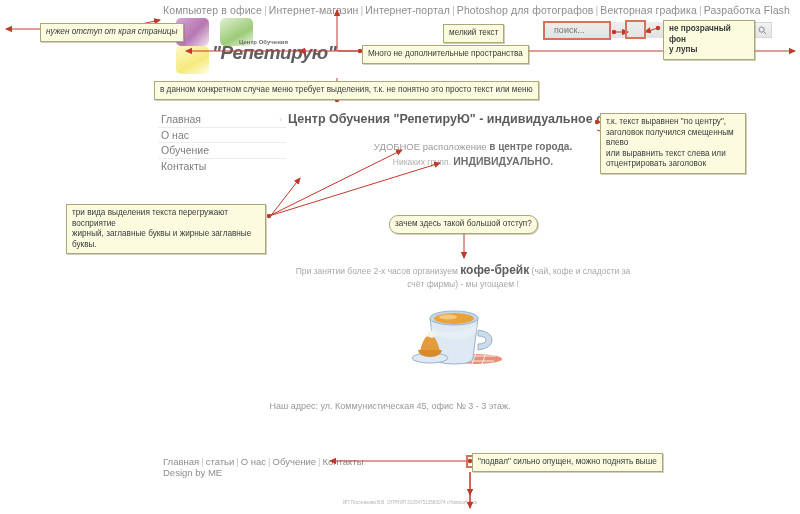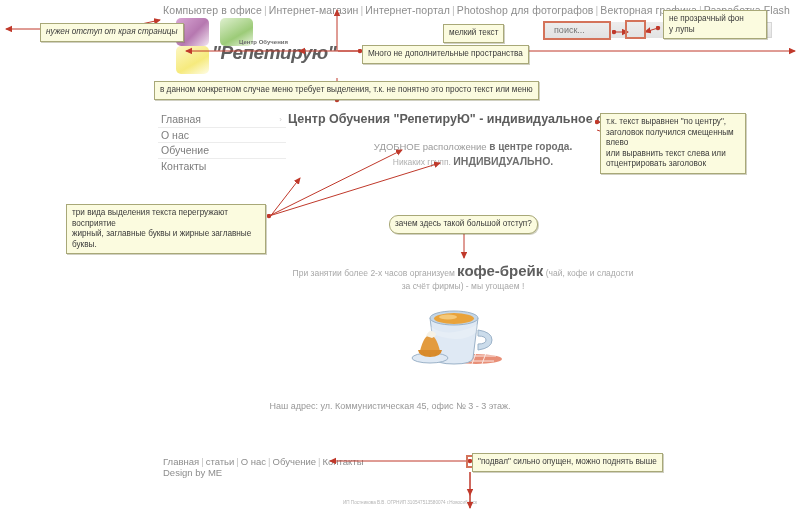--- a/index.html
+++ b/index.html
@@ -75,21 +75,21 @@
     font-size:12.5px; font-weight:bold; color:#5c5c5c;
     white-space:nowrap;
   }
   .c1 { position:absolute; left:288px; top:141px; width:370px; text-align:center; font-size:9.5px; color:#9a9a9a; }
   .c1 b { color:#6f6f6f; font-size:10px;text-align:center; }
   .c2 { position:absolute; left:288px; top:155px; width:370px; text-align:center; font-size:8.5px; color:#b0b0b0; }
   .c2 b { color:#6f6f6f; font-size:10.5px; font-weight:bold; }
   .c3 { position:absolute; left:196px; top:170px; width:560px; text-align:center; font-size:8.5px; color:#a8a8a8; }
   .c3 b { color:#5e5e5e; font-size:10px; letter-spacing:0.1px; }
   .c4 { position:absolute; left:288px; top:264px; width:350px; text-align:center; font-size:8.5px; color:#a8a8a8; line-height:13px; }
-  .c4 b { color:#5e5e5e; font-size:15px; }
+  .c4 b { color:#5e5e5e; font-size:12px; }
   .addr { position:absolute; left:230px; top:401px; width:320px; text-align:center; font-size:9px; color:#989898; }
 
   
   .coffee { position:absolute; left:404px; top:296px; width:112px; height:74px; }
 
   
   .footmenu { position:absolute; left:163px; top:456px; font-size:9.5px; color:#8d8d8d; white-space:nowrap; }
   .footmenu .sep { color:#c4c4c4; padding:0 2px; }
   .designby { position:absolute; left:163px; top:467px; font-size:9.5px; color:#8d8d8d; }
   .legal { position:absolute; left:250px; top:500px; width:320px; text-align:center; font-size:4.6px; color:#b4b4b4; white-space:nowrap; }
@@ -257,21 +257,21 @@
   </svg>
 
   <div class="hl" style="left:543px; top:21px; width:68px; height:19px;"></div>
   <div class="hl" style="left:625px; top:20px; width:21px; height:19px;"></div>
   <div class="hl" style="left:466px; top:455px; width:14px; height:13px;"></div>
 
   <div class="note" style="left:40px; top:23px;font-style:italic;">нужен отступ от края страницы</div>
 
   <div class="note" style="left:443px; top:24px;">мелкий текст</div>
 
-  <div class="note wrap" style="left:663px; top:10px; width:104px;"><span style="white-space:pre-line">не прозрачный фон
+  <div class="note wrap" style="left:663px; top:20px; width:92px;font-weight:bold;"><span style="white-space:pre-line">не прозрачный фон
 у лупы</span></div>
 
   <div class="note" style="left:362px; top:45px;">Много не дополнительные пространства</div>
 
   <div class="note" style="left:154px; top:81px;">в данном конкретном случае меню требует выделения, т.к. не понятно это просто текст или меню</div>
 
   <div class="note wrap" style="left:600px; top:113px; width:146px;"><span style="white-space:pre-line">т.к. текст выравнен "по центру",
 заголовок получился смещенным влево
 или выравнить текст слева или
 отцентрировать заголовок</span></div>

